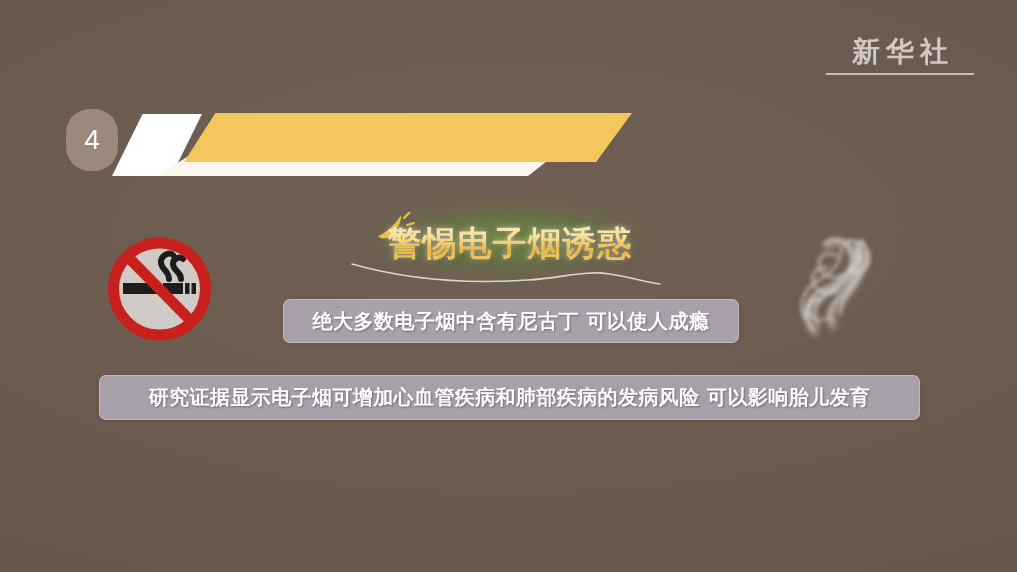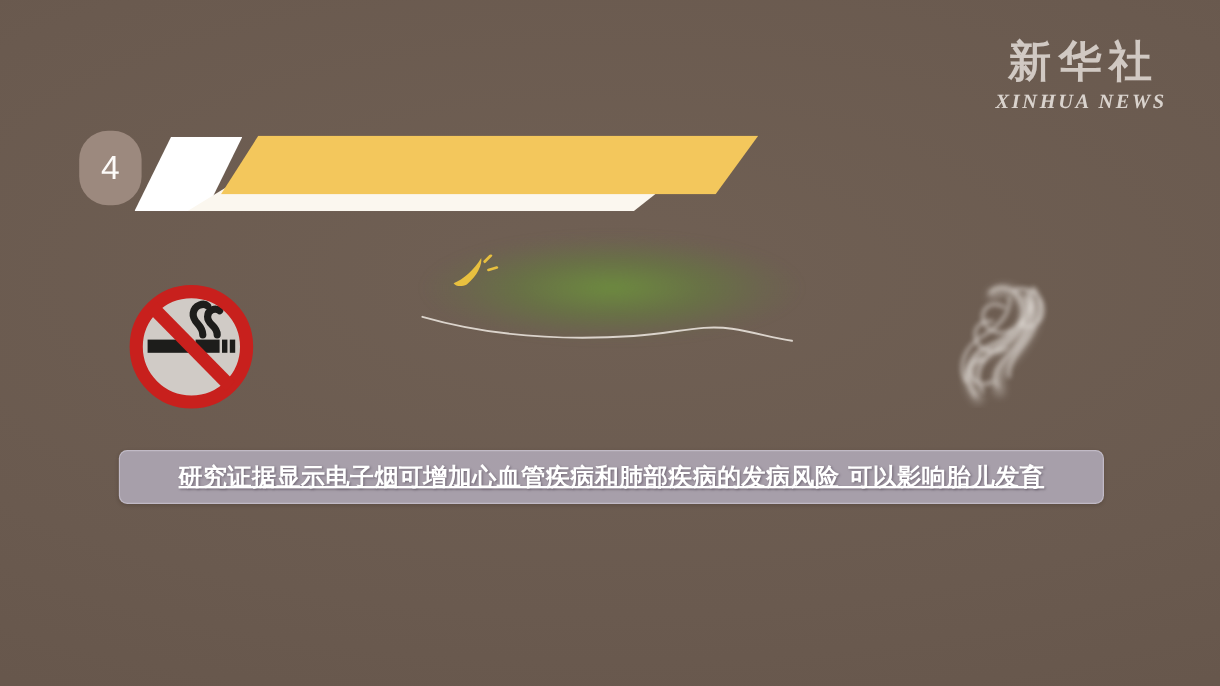--- a/index.html
+++ b/index.html
@@ -11,21 +11,21 @@
   }
   #stage{position:absolute;inset:0;width:1017px;height:572px;overflow:hidden;
     background:
       radial-gradient(120% 90% at 50% 40%, #706054 0%, #6a5a4f 55%, #645449 100%);
   }
 
   
   .logo{position:absolute;left:820px;top:32px;width:160px;height:62px;
     display:flex;flex-direction:column;align-items:center;justify-content:flex-start;}
   .logo-cn{font-family:"DejaVu Sans","Liberation Sans",sans-serif;
-    font-size:36px;font-weight:700;letter-spacing:6px;
+    font-size:28px;font-weight:700;letter-spacing:6px;
     color:#e3ddd8;opacity:.85;line-height:40px;text-indent:6px;}
   .logo-rule{width:148px;height:2px;background:#ded7d1;opacity:.8;margin-top:1px;}
   .logo-en{font-family:"Liberation Serif","DejaVu Serif",serif;
     font-style:italic;font-weight:700;font-size:17px;letter-spacing:2.2px;
     color:#e6e0db;opacity:.9;margin-top:2px;text-indent:2px;}
 
   
   .badge{position:absolute;left:66px;top:109px;width:52px;height:62px;
     background:#9c897e;border-radius:24px;
     display:flex;align-items:center;justify-content:center;}
@@ -77,52 +77,52 @@
   
   .fbox{position:absolute;border-radius:7px;
     background:rgba(183,176,193,.80);
     border:1px solid rgba(214,209,222,.55);
     box-shadow:0 1px 3px rgba(40,28,20,.18);
     display:flex;align-items:center;justify-content:center;
     color:#ffffff;font-weight:700;white-space:nowrap;
     font-family:"DejaVu Sans","Liberation Sans",sans-serif;
     text-shadow:1px 1px 2px rgba(55,45,60,.45);}
   #fbox-1{left:283px;top:299px;width:454px;height:42px;font-size:20px;letter-spacing:.5px;}
-  #fbox-2{left:99px;top:375px;width:819px;height:43px;font-size:20px;letter-spacing:.4px;text-decoration:underline;}
+  #fbox-2{left:99px;top:375px;width:819px;height:43px;font-size:20px;letter-spacing:.4px;}
   #fbox-3{left:168px;top:452px;width:680px;height:43px;font-size:20px;letter-spacing:.5px;}
 </style>
 </head>
 <body>
 
 <div id="stage">
 
   <div class="logo">
     <div class="logo-cn">新华社</div>
     <div class="logo-rule"></div>
-    <div class="logo-en">XINHUA NEWS</div>
   </div>
 
   <div class="badge">
     <span>4</span>
   </div>
 
   <div class="banner-wrap">
     <div class="banner-white"></div>
     <div class="banner-underline"></div>
     <div class="banner-yellow"></div>
   </div>
 
   <div class="glow"></div>
 
   <svg class="spark" viewBox="0 0 40 34">
     <path d="M2 24 C10 21 19 13 25 3 C26 8 22 18 13 25 C9 27 4 27 2 24 Z" fill="#e8c03f"></path>
     <path d="M28 6 L33 1" stroke="#e8c03f" stroke-width="2.4" stroke-linecap="round"></path>
     <path d="M31 13 L38 11" stroke="#e8c03f" stroke-width="2.2" stroke-linecap="round"></path>
   </svg>
 
+  <div class="gold-head">警惕电子烟诱惑</div>
 
   <svg class="swoosh" viewBox="0 0 316 30">
     <path d="M4 6 C60 22 120 26 180 22 C214 20 236 12 262 16 C282 19 296 24 312 26" fill="none" stroke="#efe9e2" stroke-width="1.6" stroke-linecap="round" opacity=".85"></path>
   </svg>
 
   <svg class="nosmoke" viewBox="0 0 113 104">
     <circle cx="56.5" cy="52" r="48" fill="#d0cbc6"></circle>
     <g>
       <rect x="20" y="46" width="38" height="11" fill="#1d1d1b"></rect>
       <rect x="60" y="46" width="20" height="11" fill="#1d1d1b"></rect>
@@ -154,15 +154,16 @@
       <path d="M56 100 C50 84 64 78 74 64 C84 50 90 34 82 22"></path>
       <path d="M30 96 C22 82 30 66 44 58 C58 50 68 38 66 26"></path>
       <path d="M66 92 C64 78 76 70 84 56 C92 42 94 28 86 18"></path>
       <path d="M62 34 C52 28 44 34 44 42 C44 52 56 58 66 54 C78 49 86 38 84 26"></path>
       <path d="M52 46 C42 44 36 52 38 60 C40 70 54 74 64 68"></path>
       <path d="M70 20 C82 16 94 24 94 36 C94 46 86 52 78 50"></path>
       <path d="M46 78 C38 76 32 82 34 90 C36 98 46 100 52 96"></path>
     </g>
   </svg>
 
+  <div class="fbox" id="fbox-1">绝大多数电子烟中含有尼古丁 可以使人成瘾</div>
   <div class="fbox" id="fbox-2">研究证据显示电子烟可增加心血管疾病和肺部疾病的发病风险 可以影响胎儿发育</div>
 
 </div>
 
 </body></html>

